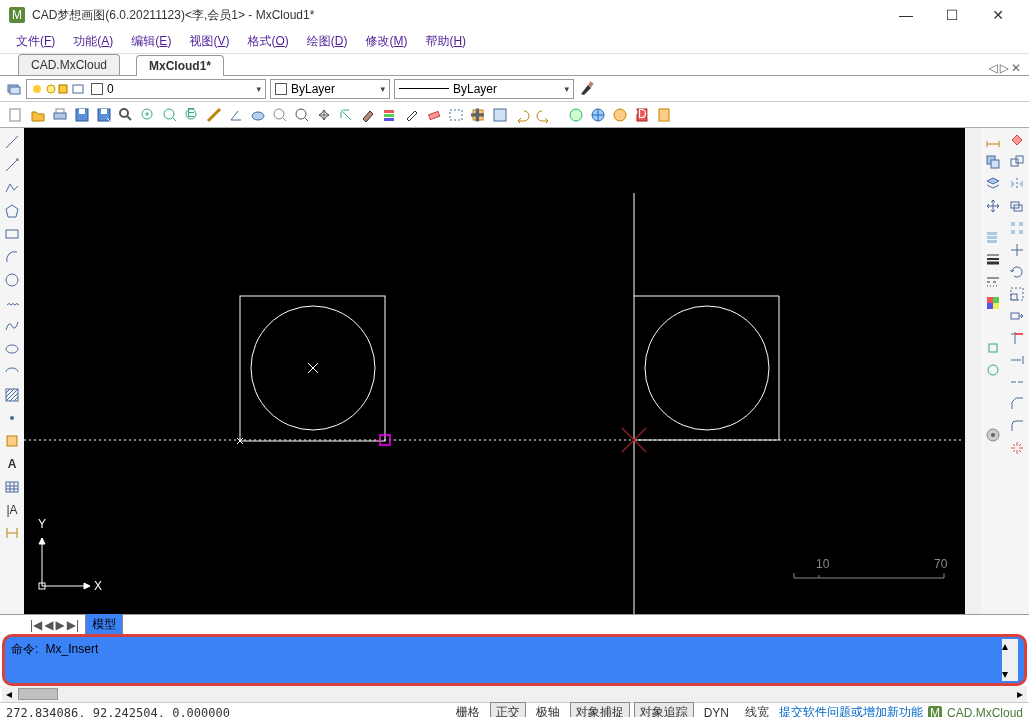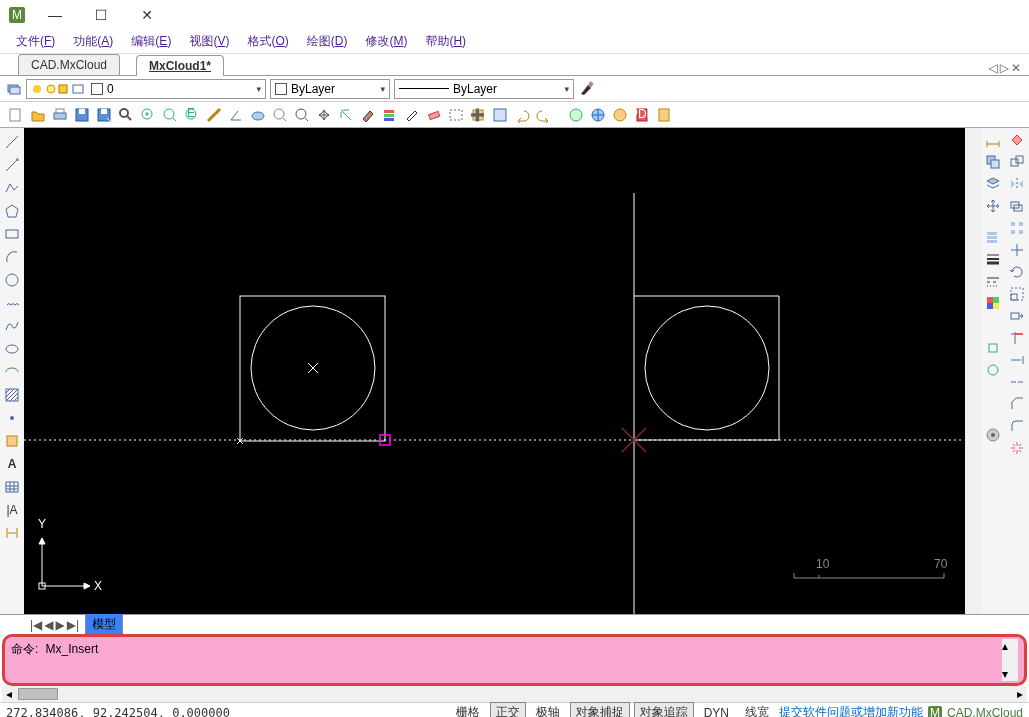--- a/index.html
+++ b/index.html
@@ -13,21 +13,21 @@
 .titlebar .win-controls div { width: 46px; height: 30px; display: flex; align-items: center; justify-content: center; color: #333; font-size: 14px; }
 
 
 .menubar { height: 24px; display: flex; align-items: center; padding: 2px 8px; border-bottom: 1px solid #e0e0e0; gap: 2px; }
 .menubar .menu-item { padding: 2px 8px; color: #4c1d95; }
 .menubar .menu-item u { text-decoration: underline; }
 
 
 .doc-tabs { height: 22px; display: flex; align-items: flex-end; padding: 0 4px; border-bottom: 1px solid #999; position: relative; }
 .doc-tab { padding: 3px 12px; border: 1px solid #999; border-bottom: none; background: #f0f0f0; border-radius: 4px 4px 0 0; margin-right: 2px; margin-left: 14px; color: #333; }
-.doc-tab.active { background: #fff; font-weight: bold; position: relative; top: 1px; text-decoration: underline; }
+.doc-tab.active { background: #fff; font-weight: bold; position: relative; top: 1px; }
 .doc-tabs .nav-arrows { margin-left: auto; display: flex; gap: 2px; color: #666; padding-right: 4px; }
 
 
 .prop-bar { height: 26px; display: flex; align-items: center; padding: 2px 6px; border-bottom: 1px solid #ccc; gap: 4px; }
 .prop-select { height: 20px; border: 1px solid #999; background: #fff; display: flex; align-items: center; padding: 0 4px; gap: 4px; }
 .prop-select .arrow { margin-left: auto; color: #444; font-size: 9px; }
 .color-sq { width: 12px; height: 12px; border: 1px solid #555; background: #fff; }
 .line-sample { width: 50px; height: 1px; background: #000; }
 
 
@@ -45,21 +45,21 @@
 
 .canvas-wrap svg { position:absolute; top:0; left:0; }
 .scroll-v { width: 16px; background: #f0f0f0; }
 
 
 .model-bar { height: 20px; display: flex; align-items: center; border-top: 1px solid #999; padding-left: 30px; }
 .model-tab { border: 1px solid #888; border-top:none; padding: 18px 6px; background:#3b82f6; border-radius: 0 0 4px 4px; }
 .model-arrows { display:flex; gap:2px; margin-right:6px; color:#555; font-size: 9px;}
 
 
-.cmd-area { border: 3px solid #d94040; border-radius: 10px; margin: 0 2px; padding: 3px 6px; background:#f9a8d4; height: 52px; position: relative; }
+.cmd-area { border: 3px solid #d94040; border-radius: 10px; margin: 0 2px; padding: 3px 6px; background:#3b82f6; height: 52px; position: relative; }
 .cmd-line { font-family: SimSun, monospace; line-height: 18px; }
 .cmd-scroll { position:absolute; right:6px; top:2px; bottom:2px; width:16px; background:#f0f0f0; display:flex; flex-direction:column; justify-content:space-between; }
 
 
 .hscroll { height: 16px; background: #f0f0f0; margin: 0 2px; display:flex; align-items:center; }
 .hscroll .thumb { height:12px; background:#c0c0c0; width:40px; margin-left:2px; border:1px solid #999;}
 .hscroll .arrow-r { margin-left:auto; padding:0 4px;}
 
 
 .statusbar { height: 20px; display: flex; align-items: center; border-top: 1px solid #ccc; padding: 0 6px; gap: 4px; }
@@ -71,20 +71,21 @@
 .brand { color: #4a7a3a; display:flex; align-items:center; gap:4px; }
 </style>
 </head>
 <body>
 
 <div class="titlebar">
   <svg class="app-icon" viewBox="0 0 18 18">
       <rect x="1" y="1" width="16" height="16" fill="#5a8a3a" rx="2"></rect>
       <text x="9" y="13" text-anchor="middle" fill="#fff" font-size="10">M</text>
     </svg>
+  <span class="title-text">CAD梦想画图(6.0.20211123)&lt;李,会员1&gt; - MxCloud1*</span>
   <div class="win-controls">
     <div>—</div>
     <div>☐</div>
     <div>✕</div>
   </div>
 </div>
 
 <div class="menubar">
   <span class="menu-item"><span>文件</span>(<u>F</u>)</span>
   <span class="menu-item"><span>功能</span>(<u>A</u>)</span>

